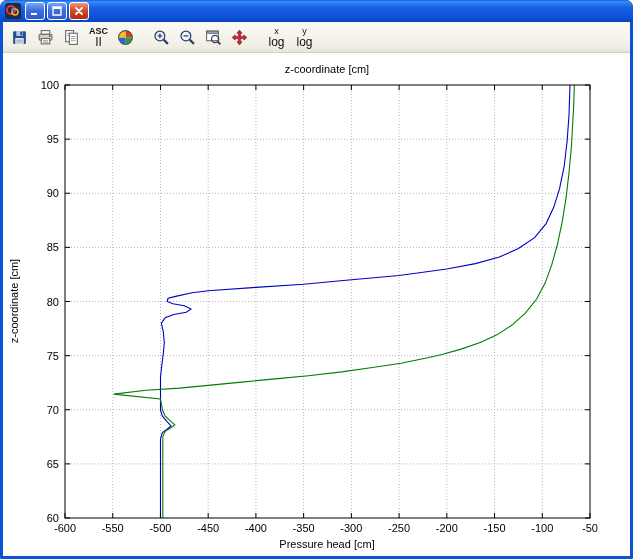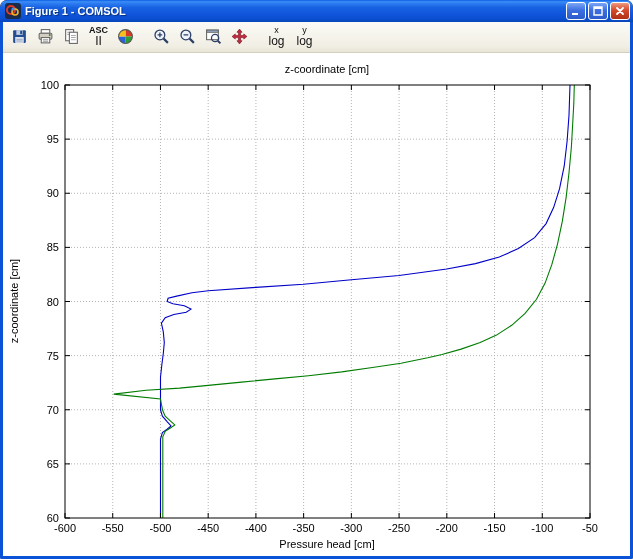--- a/index.html
+++ b/index.html
@@ -29,21 +29,21 @@
   .wbtn.min,.wbtn.max{background:linear-gradient(180deg,#7ba7f7 0%,#3e6fe0 45%,#2c5ccc 100%);}
   .wbtn.close{background:linear-gradient(180deg,#ec9a80 0%,#d6492a 45%,#ad2f16 100%);}
   .body{
     flex:1;display:flex;flex-direction:column;
     border:3px solid #0a52d6;border-top:none;background:#fff;min-height:0;
   }
   .toolbar{
     height:31px;flex:0 0 31px;box-sizing:border-box;
     background:linear-gradient(180deg,#fbfaf6 0%,#f1efe4 80%,#e8e5d6 100%);
     border-bottom:1px solid #d4d0bf;
-    display:flex;padding:2px 4px;gap:1px;
+    display:flex;align-items:center;padding:12px 4px;gap:1px;
   }
   .tbtn{
     width:25px;height:25px;border:1px solid transparent;background:transparent;
     display:flex;align-items:center;justify-content:center;padding:0;cursor:pointer;
   }
   .tbtn.text2{flex-direction:column;line-height:1;width:27px;}
   .tbtn.text2 .l1{font-size:9px;color:#111;}
   .tbtn.text2 .l2{font-size:12px;color:#111;}
   .ascii .l1{font-size:7px;font-weight:bold;color:#222;}
   .ascii .l2{font-size:6px;color:#222;}
@@ -59,21 +59,20 @@
 
   <div class="titlebar">
     <span class="app-icon">
       <svg width="16" height="16" viewBox="0 0 16 16">
         <rect x="0" y="0" width="16" height="16" rx="3" fill="#1b2b4a"></rect>
         <circle cx="6" cy="7" r="4" fill="none" stroke="#e03a2a" stroke-width="2"></circle>
         <circle cx="10" cy="9" r="3" fill="none" stroke="#f0b422" stroke-width="1.6"></circle>
         <circle cx="8" cy="6" r="1.6" fill="#3f8df5"></circle>
       </svg>
     </span>
-    <span class="title">Figure 1 - COMSOL</span>
     <span class="win-buttons">
       <button class="wbtn min">
         <svg width="10" height="10" viewBox="0 0 10 10">
             <rect x="1" y="7" width="6" height="2" fill="#fff"></rect>
           </svg>
       </button>
       <button class="wbtn max">
         <svg width="10" height="10" viewBox="0 0 10 10">
             <path d="M1 1h8v8H1z" fill="none" stroke="#fff" stroke-width="1.4"></path>
             <path d="M1 2h8" stroke="#fff" stroke-width="2"></path>

